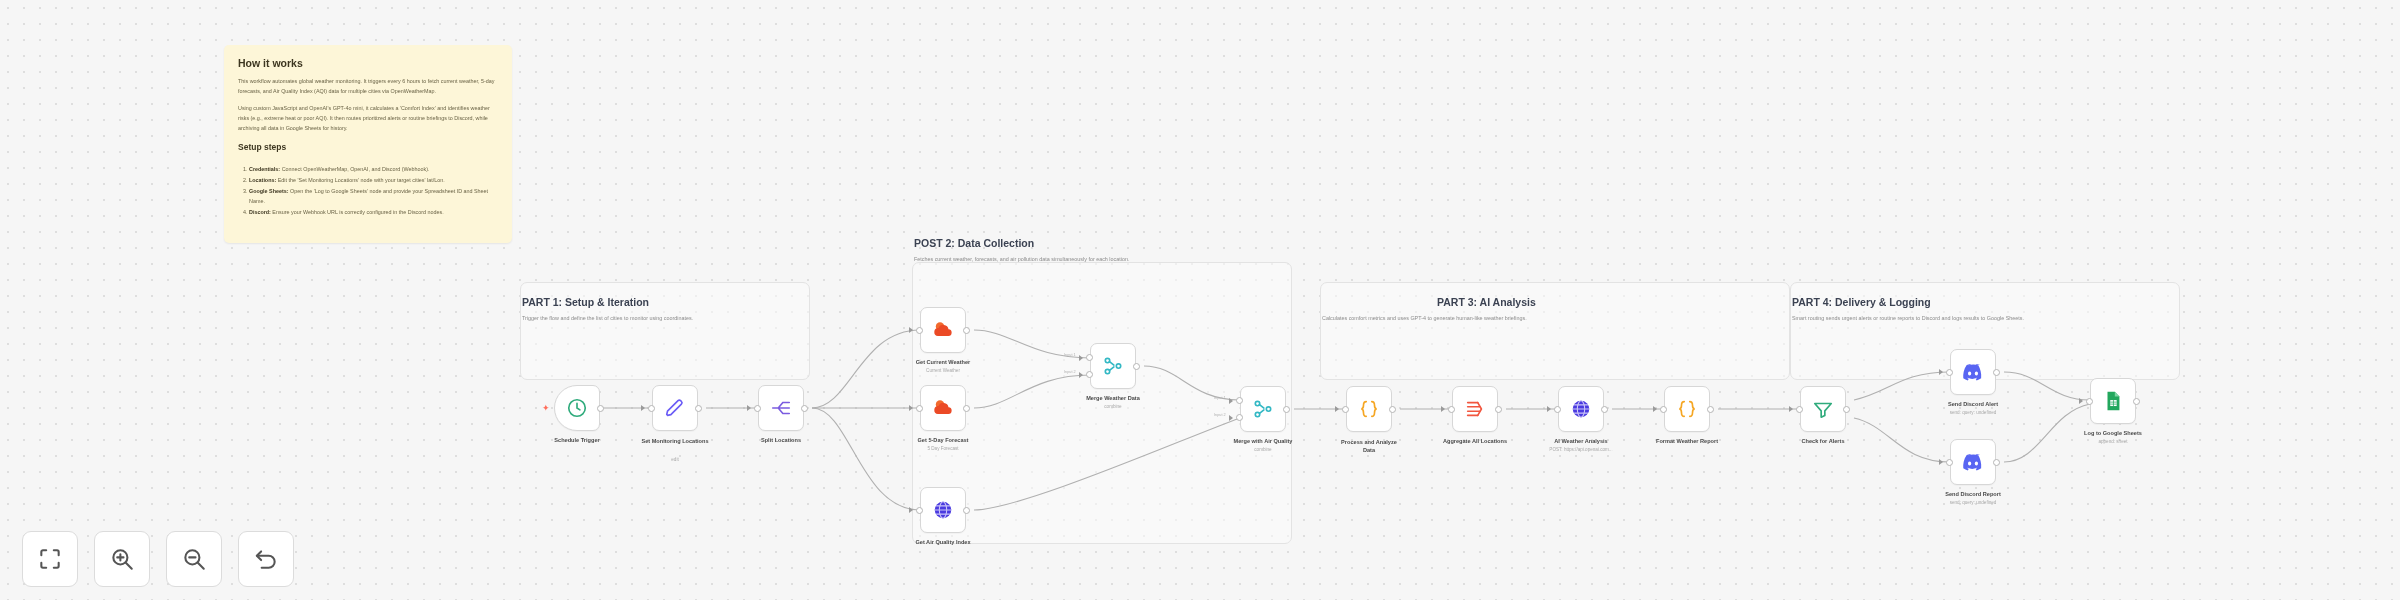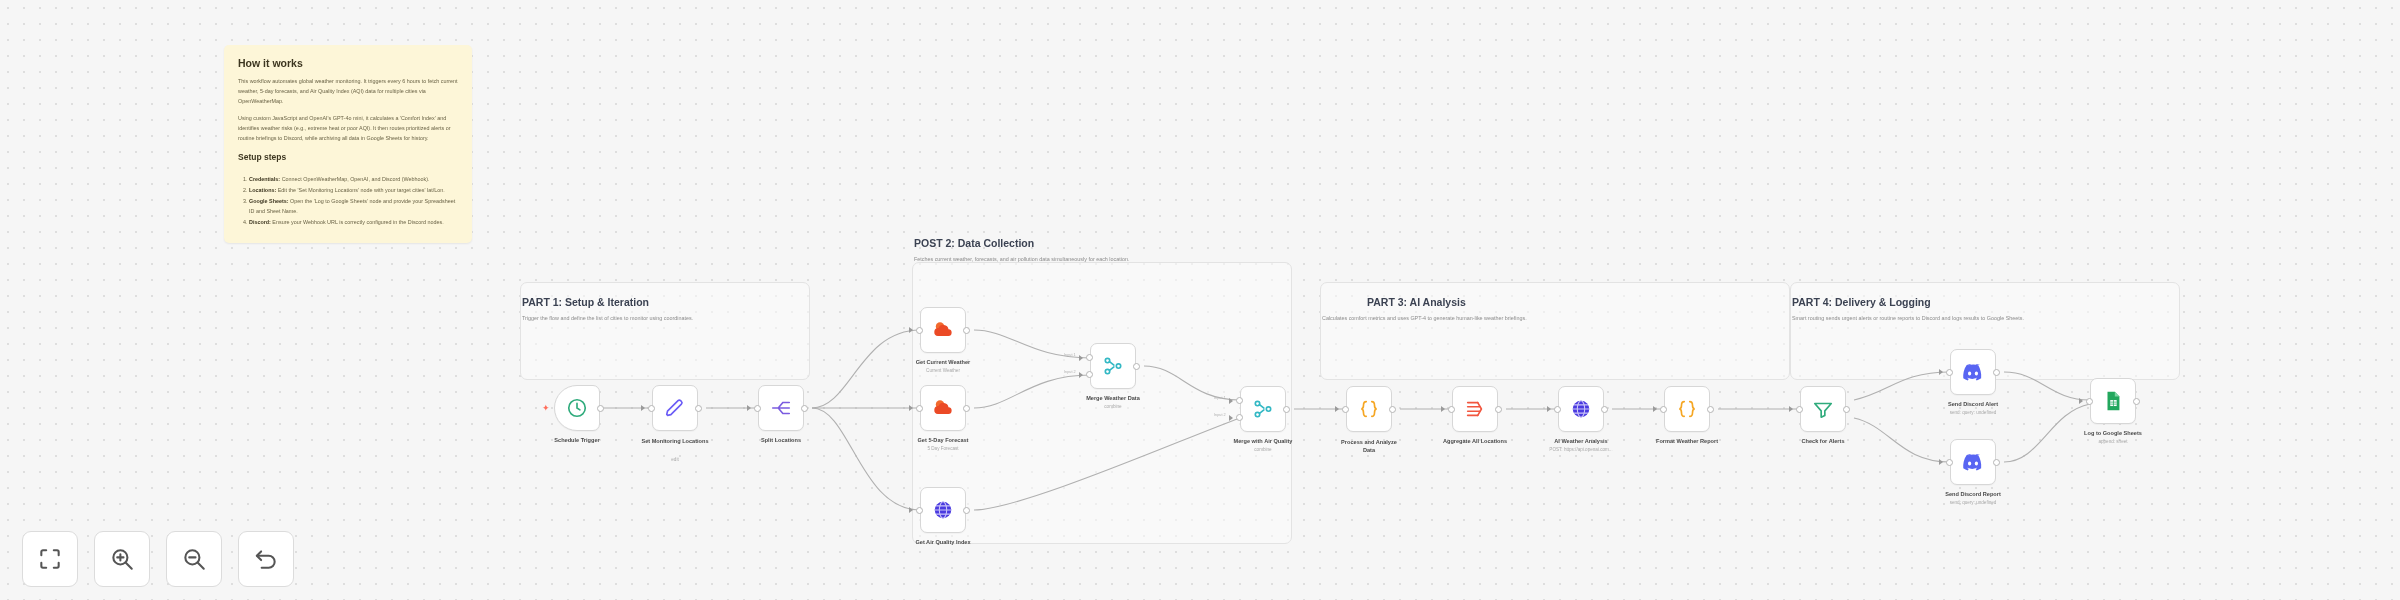--- a/index.html
+++ b/index.html
@@ -12,21 +12,21 @@
   
   #canvas {
     position: absolute; inset: 0;
     background-color: #f6f6f6;
     background-image: radial-gradient(circle, #dedede 1px, transparent 1px);
     background-size: 16px 16px;
   }
 
   
   #sticky {
-    position: absolute; left: 224px; top: 45px; width: 248px; height: 198px;
+    position: absolute; left: 224px; top: 45px; width: 288px; height: 198px;
     background: #fdf6d8; border-radius: 5px;
     box-shadow: 0 1px 2px rgba(0,0,0,.07);
     padding: 12px 14px; overflow: hidden;
   }
   #sticky h3 { font-size: 10.5px; color: #3d3620; margin-bottom: 7px; font-weight: bold; }
   #sticky p { font-size: 5.4px; line-height: 1.85; color: #6a6346; margin-bottom: 7px; }
   #sticky h4 { font-size: 8.5px; color: #3d3620; margin: 9px 0 12px; font-weight: bold; }
   #sticky ol { margin-left: 11px; }
   #sticky li { font-size: 5.4px; line-height: 1.85; color: #6a6346; margin-bottom: 1px; }
   #sticky li b { color: #3d3620; }
@@ -131,21 +131,21 @@
 
 <div class="part" style="left:520px;top:282px;width:290px;height:98px;"></div>
 <div class="part-title" style="left:522px;top:296px;">PART 1: Setup &amp; Iteration</div>
 <div class="part-sub" style="left:522px;top:315px;">Trigger the flow and define the list of cities to monitor using coordinates.</div>
 
 <div class="part" style="left:912px;top:262px;width:380px;height:282px;"></div>
 <div class="part-title" style="left:914px;top:237px;">POST 2: Data Collection</div>
 <div class="part-sub" style="left:914px;top:256px;">Fetches current weather, forecasts, and air pollution data simultaneously for each location.</div>
 
 <div class="part" style="left:1320px;top:282px;width:470px;height:98px;"></div>
-<div class="part-title" style="left:1322px;top:296px;padding-left:45px;">PART 3: AI Analysis</div>
+<div class="part-title" style="left:1392px;top:296px;padding-left:45px;">PART 3: AI Analysis</div>
 <div class="part-sub" style="left:1322px;top:315px;">Calculates comfort metrics and uses GPT-4 to generate human-like weather briefings.</div>
 
 <div class="part" style="left:1790px;top:282px;width:390px;height:98px;"></div>
 <div class="part-title" style="left:1792px;top:296px;">PART 4: Delivery &amp; Logging</div>
 <div class="part-sub" style="left:1792px;top:315px;">Smart routing sends urgent alerts or routine reports to Discord and logs results to Google Sheets.</div>
 
 <svg class="wires">
   <path d="M600,408 L652,408"></path>
   <path d="M706,408 L758,408"></path>
   <path d="M812,408 C850,408 860,330 920,330"></path>

